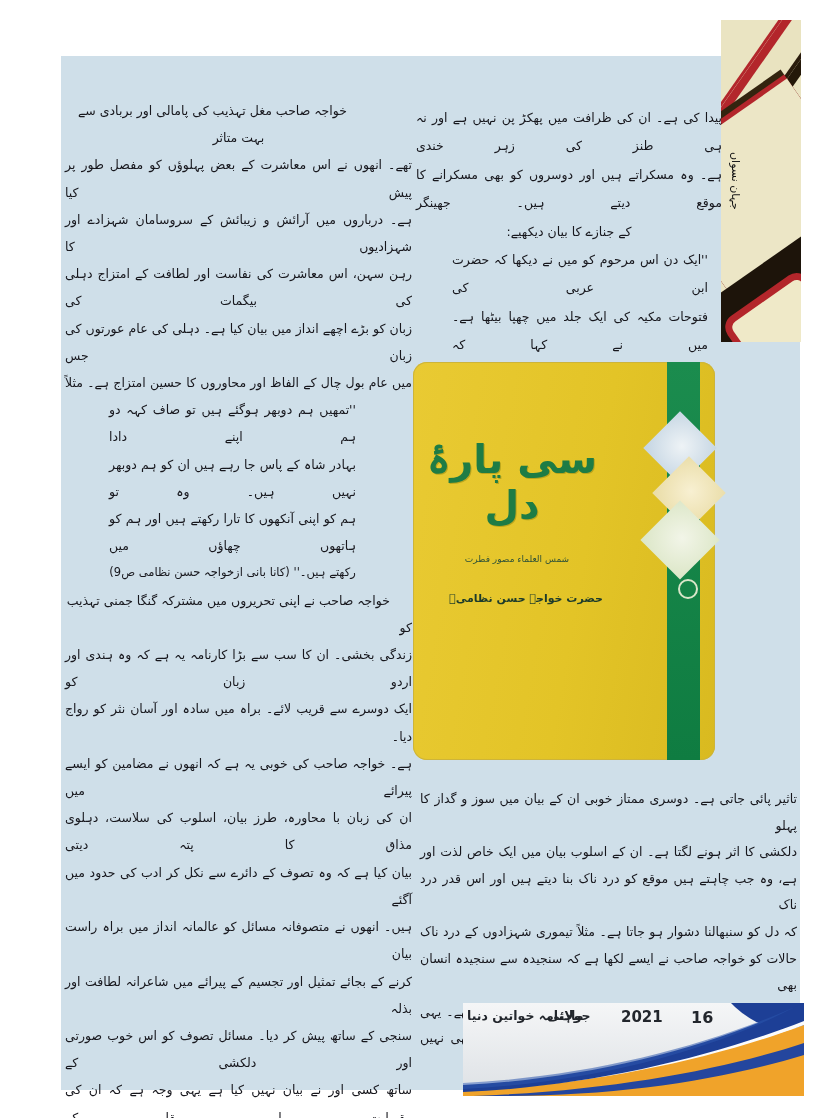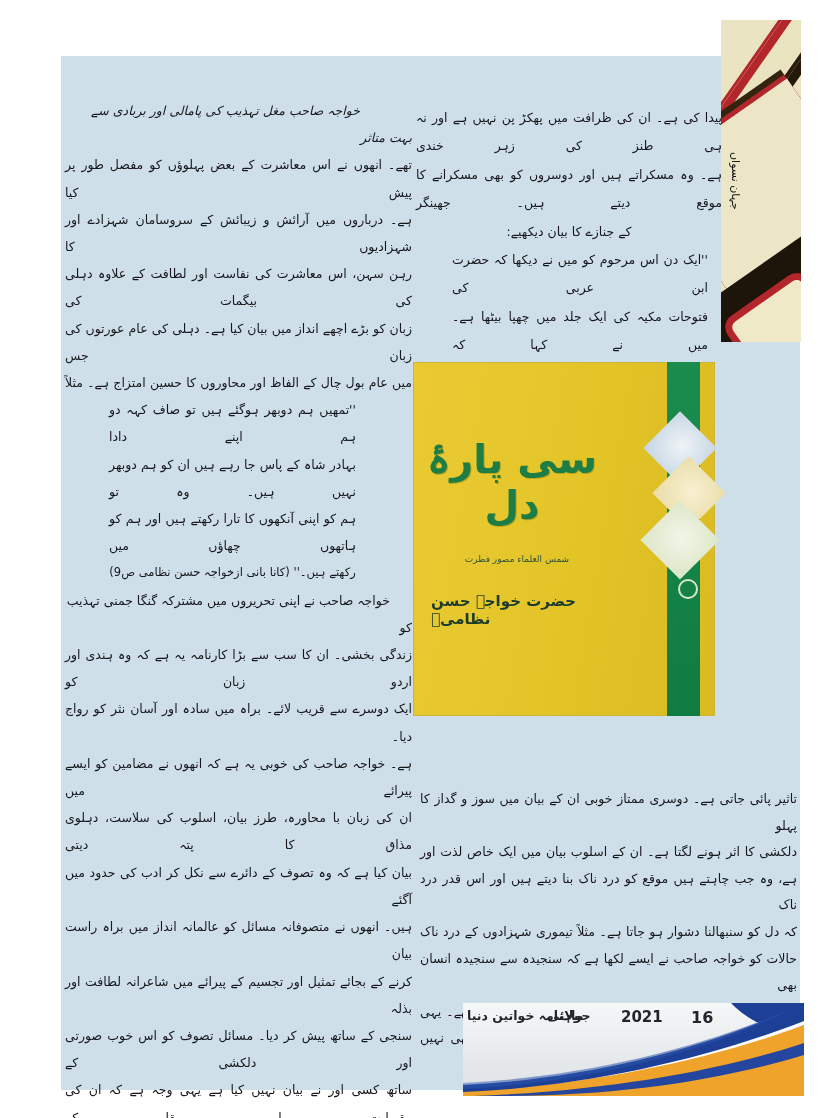--- a/index.html
+++ b/index.html
@@ -10,56 +10,56 @@
   .page-bg{position:absolute;left:61px;top:56px;width:739px;height:1034px;background:#cfdfe9;}
 
   
   .col{position:absolute;direction:rtl;}
   .col-left{left:65px;top:97px;width:347px;font-size:12.5px;line-height:27.2px;}
   .col-right-top{left:416px;top:104px;width:306px;font-size:12.5px;line-height:28.4px;}
   .col-right-bottom{left:420px;top:786px;width:377px;font-size:12.5px;line-height:26.6px;}
   .tline{direction:rtl;text-align:justify;text-align-last:justify;}
   .tline.natural{text-align:center;text-align-last:auto;}
   .tline.endline{text-align:left;text-align-last:auto;}
-  .indent1{text-indent:52px;text-align:right;text-align-last:auto;font-style:italic;}
+  .indent1{text-indent:52px;text-align:center;text-align-last:auto;}
   .indent2{text-indent:22px;text-align:right;text-align-last:auto;}
   .quote-block{margin:0 56px 0 44px;}
   .quote-block-r{margin:0 14px 0 36px;}
   .ref-line{font-size:11.5px;}
 
   
   .deco{position:absolute;left:721px;top:20px;width:80px;height:322px;background:#eae4c2;overflow:hidden;}
   .deco .band-a{position:absolute;width:220px;height:34px;background:#e9e3c0;
     border-top:3px solid #b3262b;border-bottom:4px solid #2a1c0c;transform:rotate(-55deg);left:-70px;top:40px;}
   .deco .band-dark{position:absolute;width:220px;height:46px;background:#241809;transform:rotate(-55deg);left:-96px;top:86px;}
   .deco .band-red{position:absolute;width:220px;height:8px;background:#b3262b;transform:rotate(-55deg);left:-58px;top:16px;}
   .deco .panel{position:absolute;width:170px;height:170px;background:#ece6c6;transform:rotate(-35deg);
     left:-40px;top:92px;box-shadow:0 -5px 0 #b3262b,0 -11px 0 #33240f;}
   .deco .bottom-dark{position:absolute;width:180px;height:80px;background:#1d140a;transform:rotate(-35deg);left:-48px;top:252px;}
   .deco .red-frame{position:absolute;width:84px;height:70px;background:#efe9c8;border:7px solid #b3262b;
     border-radius:14px;transform:rotate(-35deg);left:14px;top:268px;}
   .deco-label{position:absolute;left:8px;top:132px;writing-mode:vertical-rl;direction:rtl;
     font-size:11px;color:#141414;letter-spacing:1px;}
 
   
-  .book{position:absolute;left:413px;top:362px;width:302px;height:354px;
-    background:linear-gradient(100deg,#e9ca33,#e3c427 55%,#d9ba20);box-shadow:0 0 0 1px #cdb43a inset;}
+  .book{position:absolute;left:413px;top:362px;width:302px;height:398px;
+    background:linear-gradient(100deg,#e9ca33,#e3c427 55%,#d9ba20);box-shadow:0 0 0 1px #cdb43a inset;border-radius:14px;}
   .book .stripe{position:absolute;left:254px;top:0;width:33px;height:100%;
     background:linear-gradient(180deg,#1b8c4e,#0f7c41);}
   .diamond{position:absolute;transform:rotate(45deg);}
   .d1{left:241px;top:60px;width:52px;height:52px;background:radial-gradient(circle at 50% 45%,#eef3f6,#c3d4e2);}
   .d2{left:250px;top:105px;width:52px;height:52px;background:radial-gradient(circle at 50% 45%,#f8f0d2,#e9dca6);}
   .d3{left:239px;top:150px;width:56px;height:56px;background:radial-gradient(circle at 50% 45%,#f2f5e8,#dbe6c6);}
   .ring{position:absolute;left:265px;top:217px;width:16px;height:16px;border:2px solid #d9e6c9;border-radius:50%;}
   .book-title{position:absolute;left:6px;top:74px;width:186px;text-align:center;direction:rtl;
     font-size:40px;font-weight:bold;color:#1e7c45;text-shadow:1px 1px 0 #bba51c;}
   .book-subtitle{position:absolute;left:34px;top:192px;width:140px;text-align:center;direction:rtl;
     font-size:9px;color:#2c5038;}
-  .book-author{position:absolute;left:18px;top:230px;width:172px;text-align:left;direction:rtl;
-    font-size:15px;font-weight:bold;color:#1d3b2b;}
+  .book-author{position:absolute;left:18px;top:230px;width:172px;text-align:right;direction:rtl;
+    font-size:11px;font-weight:bold;color:#1d3b2b;}
 
   
   .footer{position:absolute;left:463px;top:1003px;width:374px;height:93px;}
   .footer svg{position:absolute;inset:0;}
   .footer .ftext{position:absolute;top:5px;height:24px;direction:rtl;color:#22262c;}
   .f-mag{left:4px;font-size:12.5px;font-weight:bold;}
   .f-month{left:84px;font-size:12.5px;font-weight:bold;}
   .f-year{left:158px;font-size:15px;font-weight:bold;color:#2e3338;font-family:"DejaVu Sans",sans-serif;}
   .f-page{left:228px;font-size:16px;font-weight:bold;color:#2e3338;}
 </style>
@@ -76,21 +76,21 @@
   <div class="bottom-dark"></div>
   <div class="red-frame"></div>
   <div class="deco-label">جہان نسواں</div>
 </div>
 
 <div class="col col-left">
   <div class="tline indent1">خواجہ صاحب مغل تہذیب کی پامالی اور بربادی سے بہت متاثر</div>
   <div>
       <div class="tline">تھے۔ انھوں نے اس معاشرت کے بعض پہلوؤں کو مفصل طور پر پیش کیا</div>
       <div class="tline">ہے۔ درباروں میں آرائش و زیبائش کے سروسامان شہزادے اور شہزادیوں کا</div>
-      <div class="tline">رہن سہن، اس معاشرت کی نفاست اور لطافت کے علاوہ دہلی کی بیگمات کی</div>
+      <div class="tline">رہن سہن، اس معاشرت کی نفاست اور لطافت کے امتزاج دہلی کی بیگمات کی</div>
       <div class="tline">زبان کو بڑے اچھے انداز میں بیان کیا ہے۔ دہلی کی عام عورتوں کی زبان جس</div>
       <div class="tline">میں عام بول چال کے الفاظ اور محاوروں کا حسین امتزاج ہے۔ مثلاً</div>
     </div>
   <div class="quote-block">
       <div class="tline">''تمھیں ہم دوبھر ہوگئے ہیں تو صاف کہہ دو ہم اپنے دادا</div>
       <div class="tline">بہادر شاہ کے پاس جا رہے ہیں ان کو ہم دوبھر نہیں ہیں۔ وہ تو</div>
       <div class="tline">ہم کو اپنی آنکھوں کا تارا رکھتے ہیں اور ہم کو ہاتھوں چھاؤں میں</div>
     </div>
   <div class="tline natural quote-block ref-line">رکھتے ہیں۔'' (کانا بانی ازخواجہ حسن نظامی ص9)</div>
   <div class="tline indent2">خواجہ صاحب نے اپنی تحریروں میں مشترکہ گنگا جمنی تہذیب کو</div>

